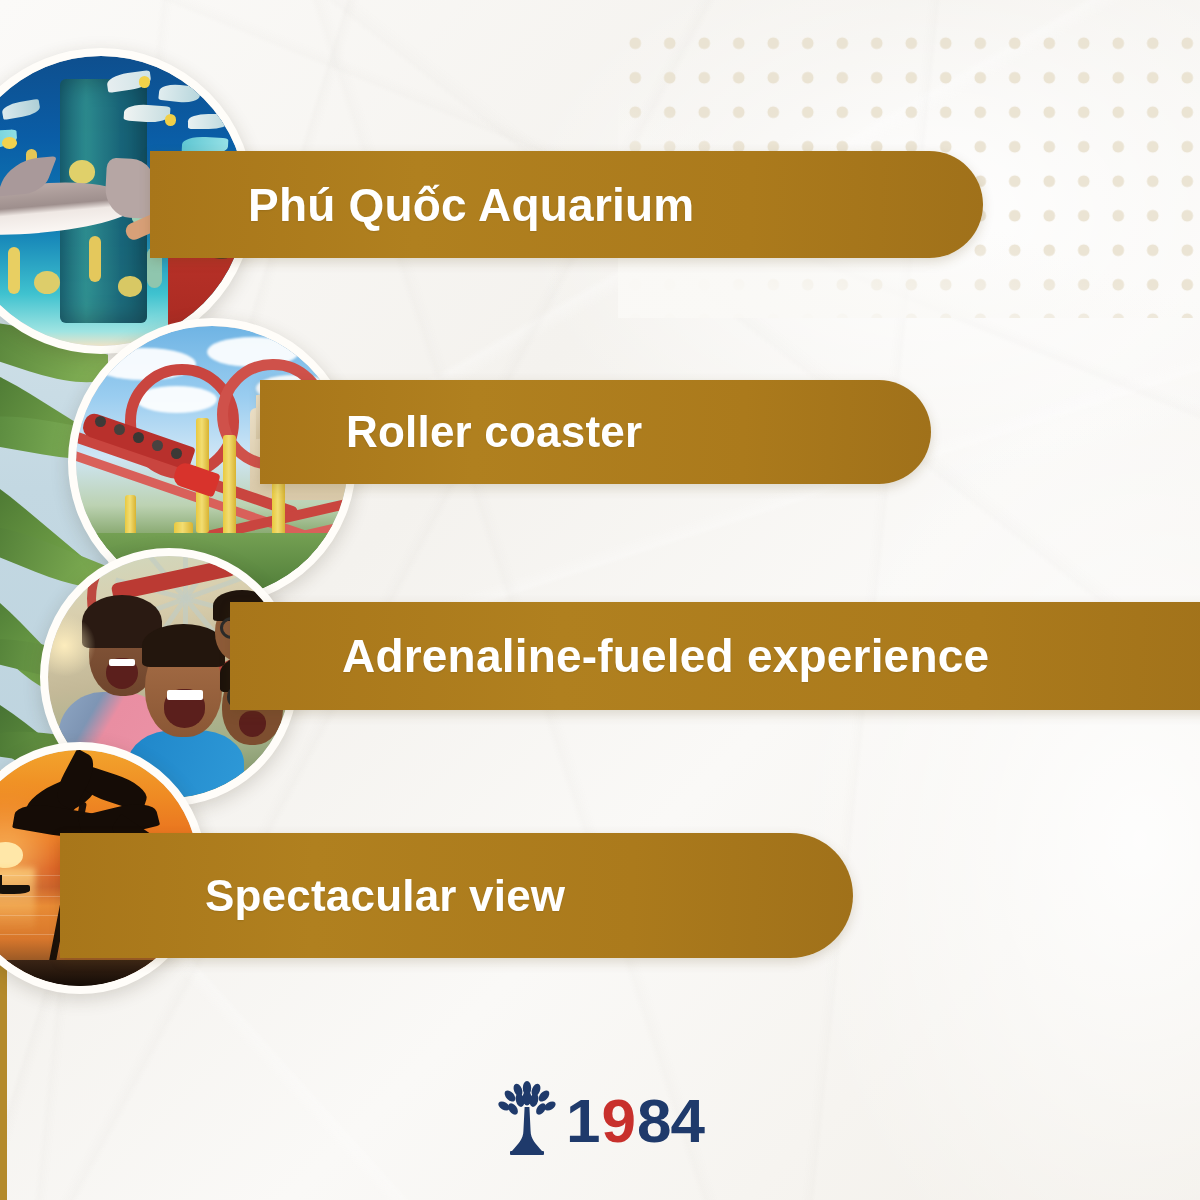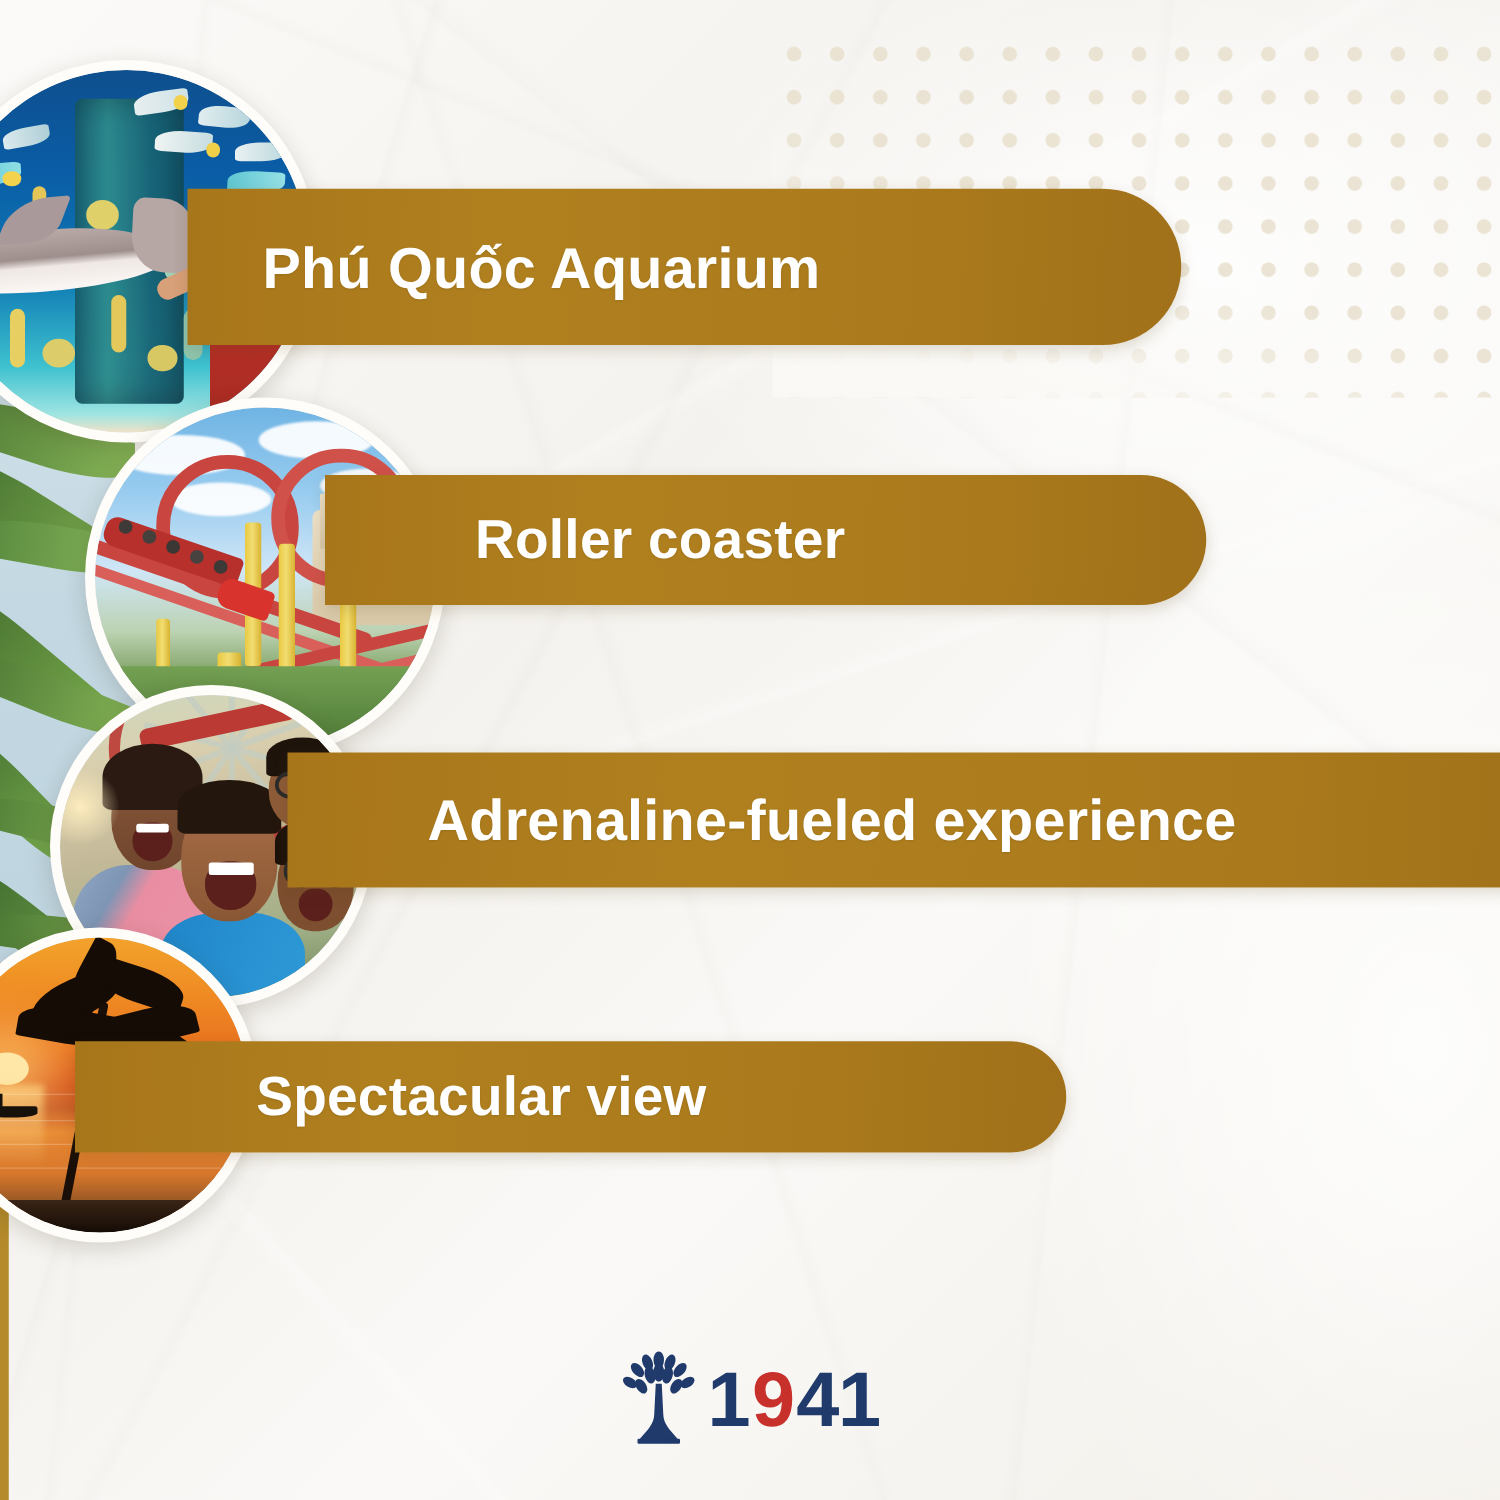--- a/index.html
+++ b/index.html
@@ -294,33 +294,33 @@
       <div class="palm-leaf" style="left:48%;top:10%;width:31%;height:12%;transform:rotate(18deg) scaleX(-1);"></div>
       <div class="palm-leaf" style="left:22%;top:24%;width:34%;height:12%;transform:rotate(10deg);"></div>
       <div class="palm-leaf" style="left:50%;top:24%;width:33%;height:12%;transform:rotate(-14deg) scaleX(-1);"></div>
       <div class="palm-leaf" style="left:36%;top:7%;width:24%;height:11%;transform:rotate(-62deg);"></div>
       <div class="palm-leaf" style="left:62%;top:34%;width:28%;height:11%;transform:rotate(34deg) scaleX(-1);"></div>
 
       <div class="boat" style="left:0;bottom:0;width:100%;height:11%;background:linear-gradient(180deg,#3a2415,#150c06);border-radius:0;"></div>
     </div>
   </div>
 
-  <div class="bar" style="left:150px;top:151px;width:735px;height:125px;padding-left:60px;">
+  <div class="bar" style="left:150px;top:151px;width:735px;height:107px;padding-left:98px;">
     <span style="font-size:46px;">Phú Quốc Aquarium</span>
   </div>
 
-  <div class="bar" style="left:260px;top:380px;width:585px;height:104px;padding-left:120px;">
+  <div class="bar" style="left:260px;top:380px;width:585px;height:104px;padding-left:86px;">
     <span style="font-size:44px;">Roller coaster</span>
   </div>
 
   <div class="bar" style="left:230px;top:602px;width:925px;height:108px;padding-left:112px;">
     <span style="font-size:46px;">Adrenaline-fueled experience</span>
   </div>
 
-  <div class="bar" style="left:60px;top:833px;width:648px;height:89px;padding-left:145px;">
+  <div class="bar" style="left:60px;top:833px;width:648px;height:125px;padding-left:145px;">
     <span style="font-size:44px;">Spectacular view</span>
   </div>
 
   <div class="logo">
     <svg class="logo-tree" viewBox="0 0 62 78" aria-hidden="true">
       <g fill="#1f3a6b">
 
         <ellipse cx="31" cy="7" rx="4.2" ry="7" transform="rotate(0 31 7)"></ellipse>
         <ellipse cx="22" cy="9" rx="4" ry="6.6" transform="rotate(-22 22 9)"></ellipse>
         <ellipse cx="40" cy="9" rx="4" ry="6.6" transform="rotate(22 40 9)"></ellipse>
@@ -333,16 +333,16 @@
         <ellipse cx="54" cy="25" rx="3.8" ry="6.2" transform="rotate(58 54 25)"></ellipse>
         <ellipse cx="17" cy="28" rx="4" ry="6.4" transform="rotate(-34 17 28)"></ellipse>
         <ellipse cx="45" cy="28" rx="4" ry="6.4" transform="rotate(34 45 28)"></ellipse>
 
         <path d="M28.6 26 L33.4 26 L34.6 50 C34.6 58 40 63 46 70 L46 72 L16 72 L16 70 C22 63 27.4 58 27.4 50 Z"></path>
         <rect x="14" y="70" width="34" height="4" rx="1"></rect>
       </g>
     </svg>
     <span class="logo-num lt-navy">1</span>
     <span class="logo-num lt-red" style="margin-left:0;">9</span>
-    <span class="logo-num lt-navy" style="margin-left:0;">41</span>
+    <span class="logo-num lt-navy" style="margin-left:0;">84</span>
   </div>
 
 </div>
 
 </body></html>

